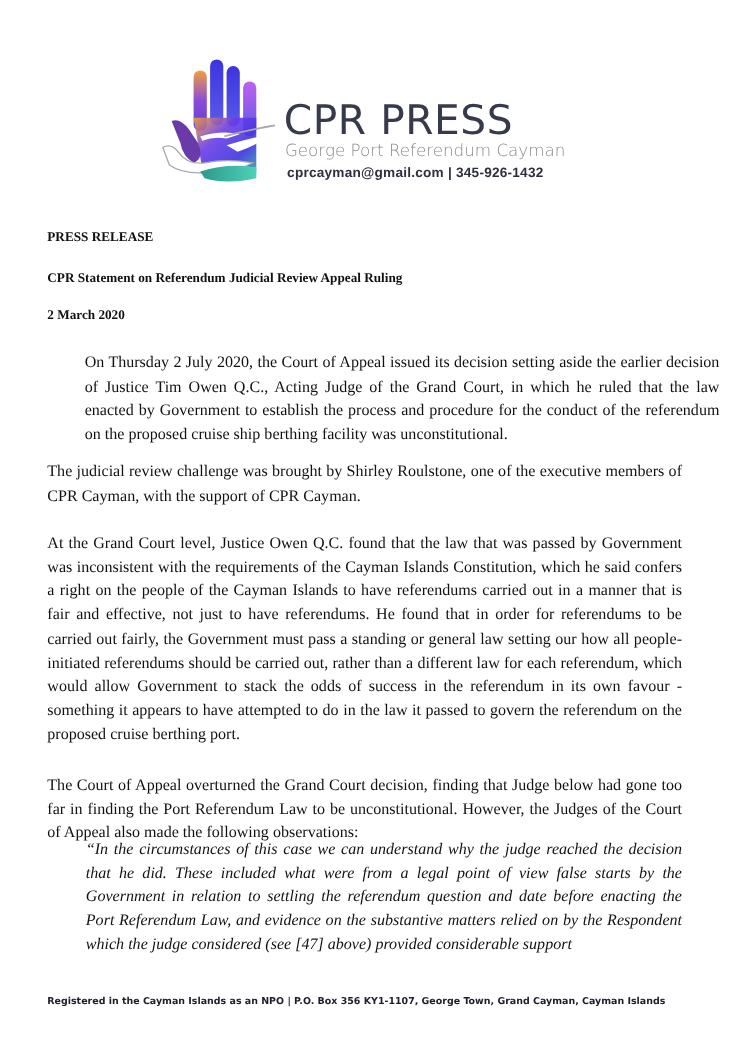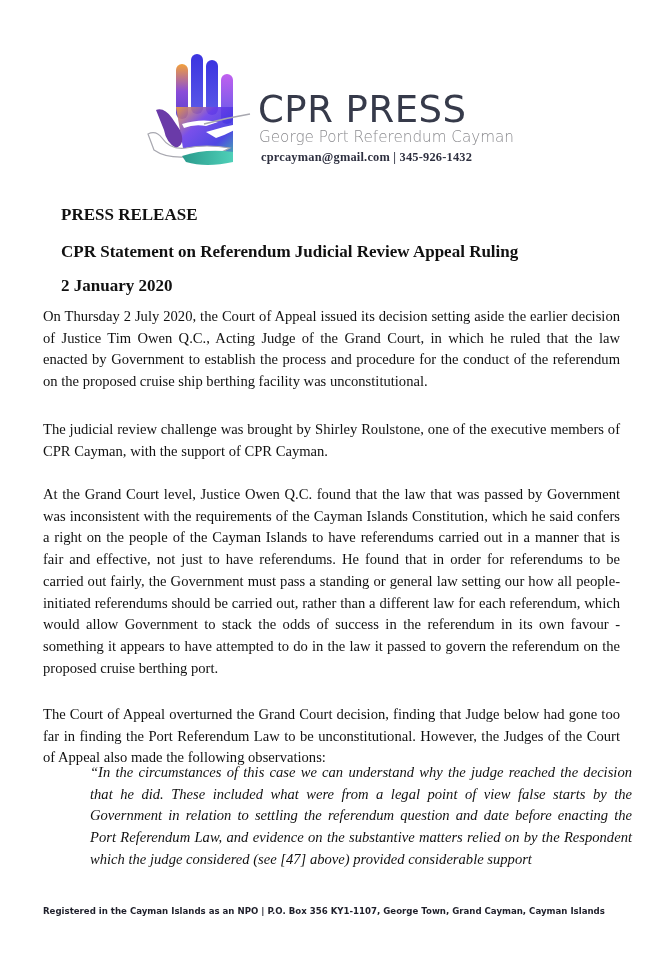--- a/index.html
+++ b/index.html
@@ -1,24 +1,24 @@
 <!DOCTYPE html>
 <html><head>
 <meta charset="utf-8">
 <style>
   html, body { margin:0; padding:0; background:#ffffff; }
   body { width:670px; height:960px; position:relative; overflow:hidden; }
   .logo { position:absolute; left:146px; top:52px; width:110px; height:120px; }
   .brand-title { position:absolute; left:258px; top:90px; font-family:"DejaVu Sans", sans-serif; font-size:37px; color:#363a4a; letter-spacing:0.5px; line-height:40px; white-space:nowrap; }
   .brand-sub { position:absolute; left:259px; top:128px; font-family:"DejaVu Sans", sans-serif; font-size:15.2px; color:#8a8a8e; line-height:18px; white-space:nowrap; font-weight:300; }
-  .brand-contact { position:absolute; left:261px; top:149px; font-family:Liberation Serif, serif; font-size:12.4px; color:#2e3040; font-weight:bold; line-height:16px; white-space:nowrap; letter-spacing:0.2px; }
+  .brand-contact { position:absolute; left:261px; top:149px; font-family:Liberation Sans, sans-serif; font-size:12.4px; color:#2e3040; font-weight:bold; line-height:16px; white-space:nowrap; letter-spacing:0.2px; }
   .doc { position:absolute; left:43px; top:0; width:577px; font-family:"Liberation Serif", serif; color:#111; }
-  .h { position:absolute; left:18px; font-weight:bold; font-size:17px; line-height:18px; white-space:nowrap; }
+  .h { position:absolute; left:0; font-weight:bold; font-size:12px; line-height:18px; white-space:nowrap; }
   .p { position:absolute; left:0; width:577px; font-size:14.6px; line-height:21.7px; text-align:justify; }
-  .q { position:absolute; left:35px; width:542px; font-size:14.6px; line-height:21.7px; text-align:justify; font-style:italic;margin-left:12px; }
+  .q { position:absolute; left:35px; width:542px; font-size:14.6px; line-height:21.7px; text-align:justify; font-style:italic; }
   .footer { position:absolute; left:43px; top:906px; font-family:"DejaVu Sans", sans-serif; font-size:8.6px; font-weight:bold; color:#1e1f2a; white-space:nowrap; }
 </style>
 </head>
 <body>
 
 <div class="logo">
   <svg width="110" height="120" viewBox="0 0 110 120">
     <defs>
       <linearGradient id="g1" x1="0" y1="0" x2="1" y2="1">
         <stop offset="0" stop-color="#f2a03a"></stop>
@@ -58,23 +58,23 @@
   </svg>
 </div>
 
 <div class="brand-title">CPR PRESS</div>
 <div class="brand-sub">George Port Referendum Cayman</div>
 <div class="brand-contact">cprcayman@gmail.com | 345-926-1432</div>
 
 <div class="doc">
   <div class="h" style="top:206px;">PRESS RELEASE</div>
   <div class="h" style="top:243px;">CPR Statement on Referendum Judicial Review Appeal Ruling</div>
-  <div class="h" style="top:277px;">2 January 2020</div>
+  <div class="h" style="top:277px;">2 March 2020</div>
 
-  <div class="p" style="top:306px;">On Thursday 2 July 2020, the Court of Appeal issued its decision setting aside the earlier decision of Justice Tim Owen Q.C., Acting Judge of the Grand Court, in which he ruled that the law enacted by Government to establish the process and procedure for the conduct of the referendum on the proposed cruise ship berthing facility was unconstitutional.</div>
+  <div class="p" style="top:320px;margin-left:34px;">On Thursday 2 July 2020, the Court of Appeal issued its decision setting aside the earlier decision of Justice Tim Owen Q.C., Acting Judge of the Grand Court, in which he ruled that the law enacted by Government to establish the process and procedure for the conduct of the referendum on the proposed cruise ship berthing facility was unconstitutional.</div>
   <div class="p" style="top:419px;font-family:Liberation Serif, serif;">The judicial review challenge was brought by Shirley Roulstone, one of the executive members of CPR Cayman, with the support of CPR Cayman.</div>
   <div class="p" style="top:484px;">At the Grand Court level, Justice Owen Q.C. found that the law that was passed by Government was inconsistent with the requirements of the Cayman Islands Constitution, which he said confers a right on the people of the Cayman Islands to have referendums carried out in a manner that is fair and effective, not just to have referendums. He found that in order for referendums to be carried out fairly, the Government must pass a standing or general law setting our how all people-initiated referendums should be carried out, rather than a different law for each referendum, which would allow Government to stack the odds of success in the referendum in its own favour - something it appears to have attempted to do in the law it passed to govern the referendum on the proposed cruise berthing port.</div>
   <div class="p" style="top:704px;">The Court of Appeal overturned the Grand Court decision, finding that Judge below had gone too far in finding the Port Referendum Law to be unconstitutional.  However, the Judges of the Court of Appeal also made the following observations:</div>
 
   <div class="q" style="top:762px;">“In the circumstances of this case we can understand why the judge reached the decision that he did. These included what were from a legal point of view false starts by the Government in relation to settling the referendum question and date before enacting the Port Referendum Law, and evidence on the substantive matters relied on by the Respondent which the judge considered (see [47] above) provided considerable support</div>
 </div>
 
 <div class="footer">Registered in the Cayman Islands as an NPO  |  P.O. Box 356 KY1-1107, George Town,  Grand Cayman, Cayman Islands</div>
 
 </body></html>

